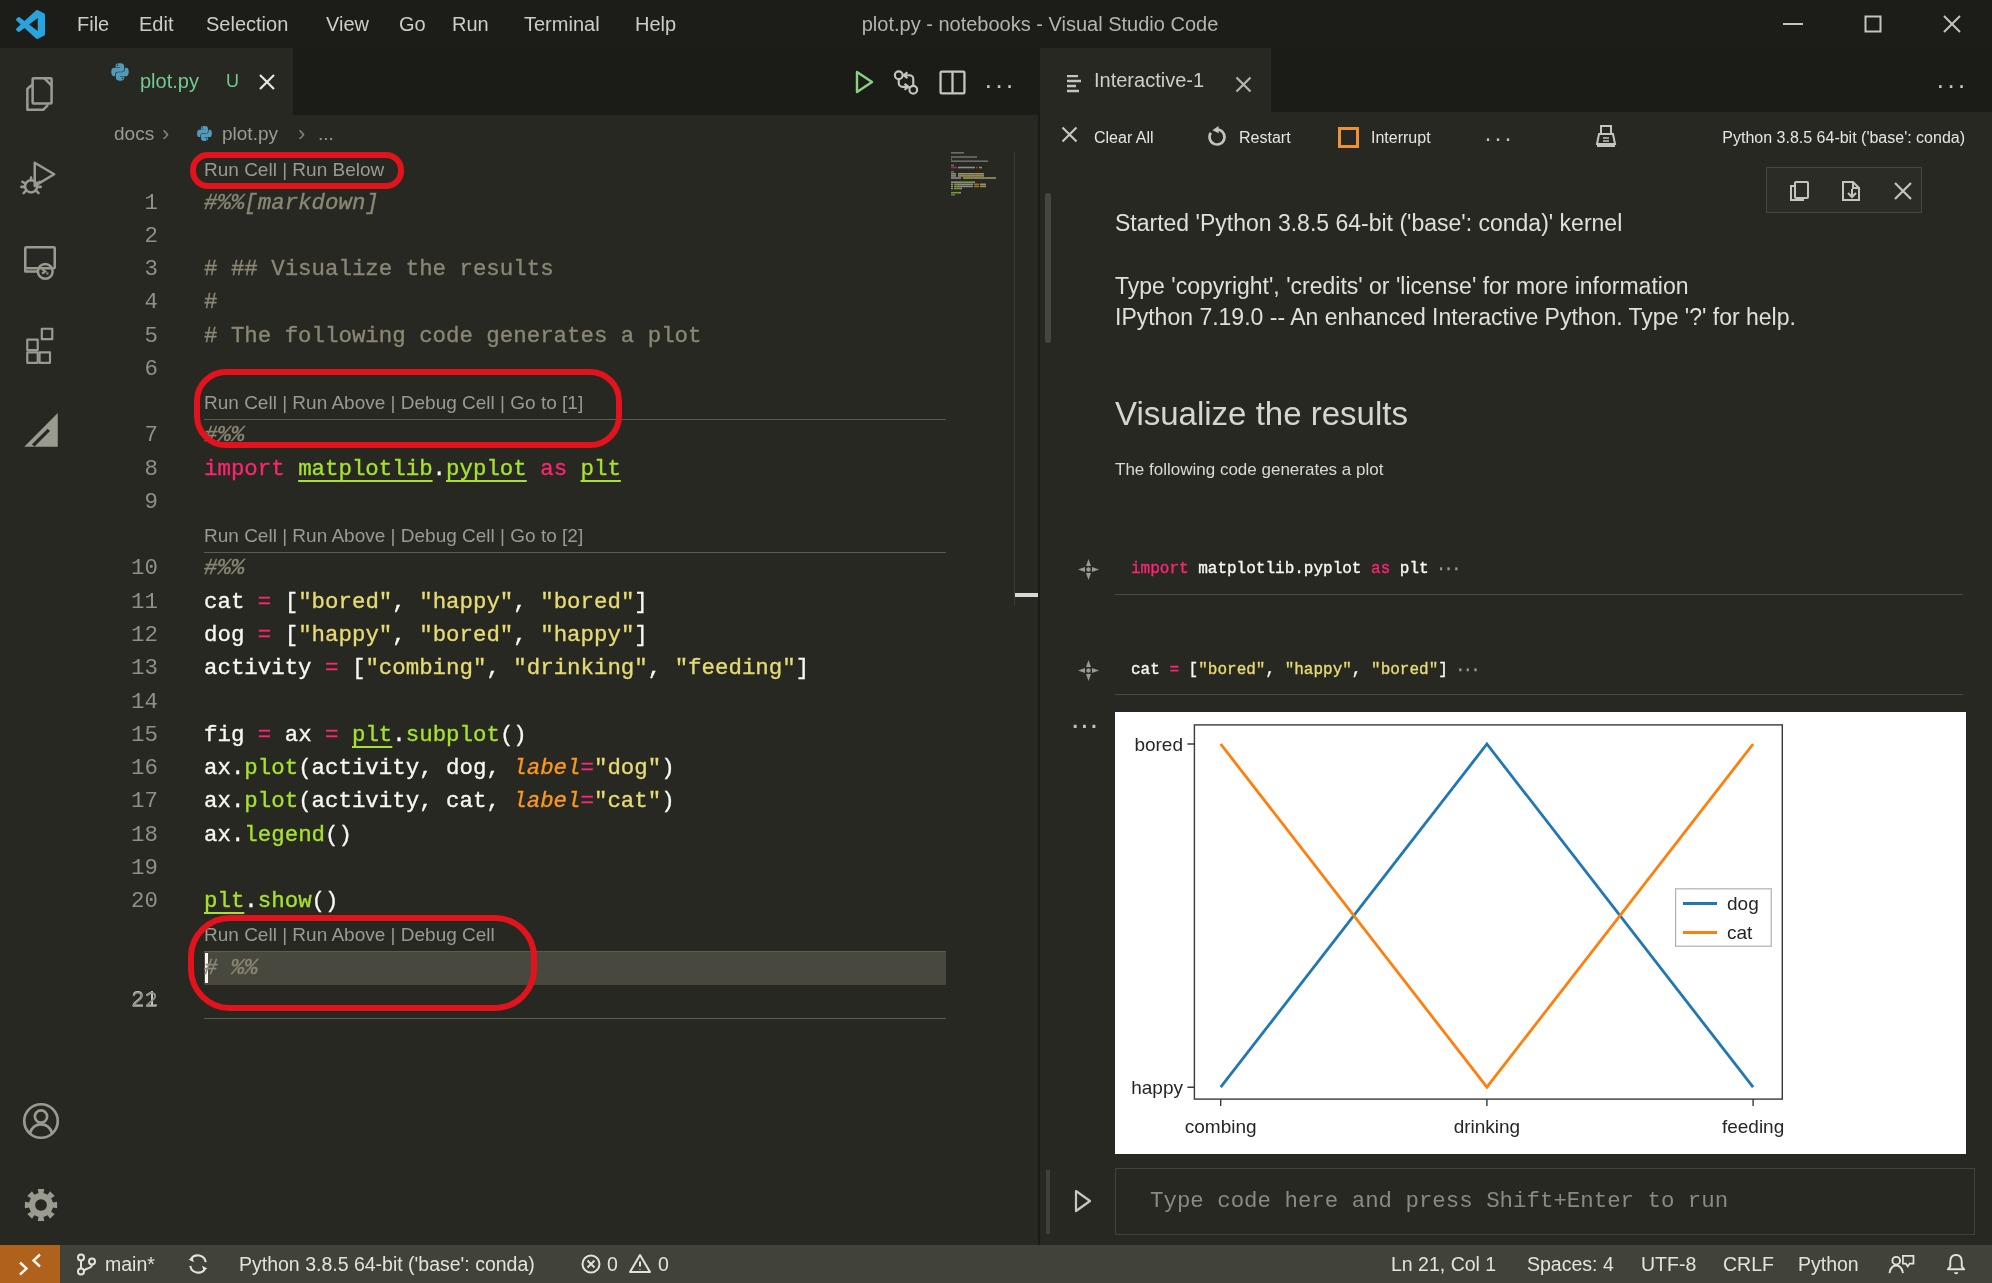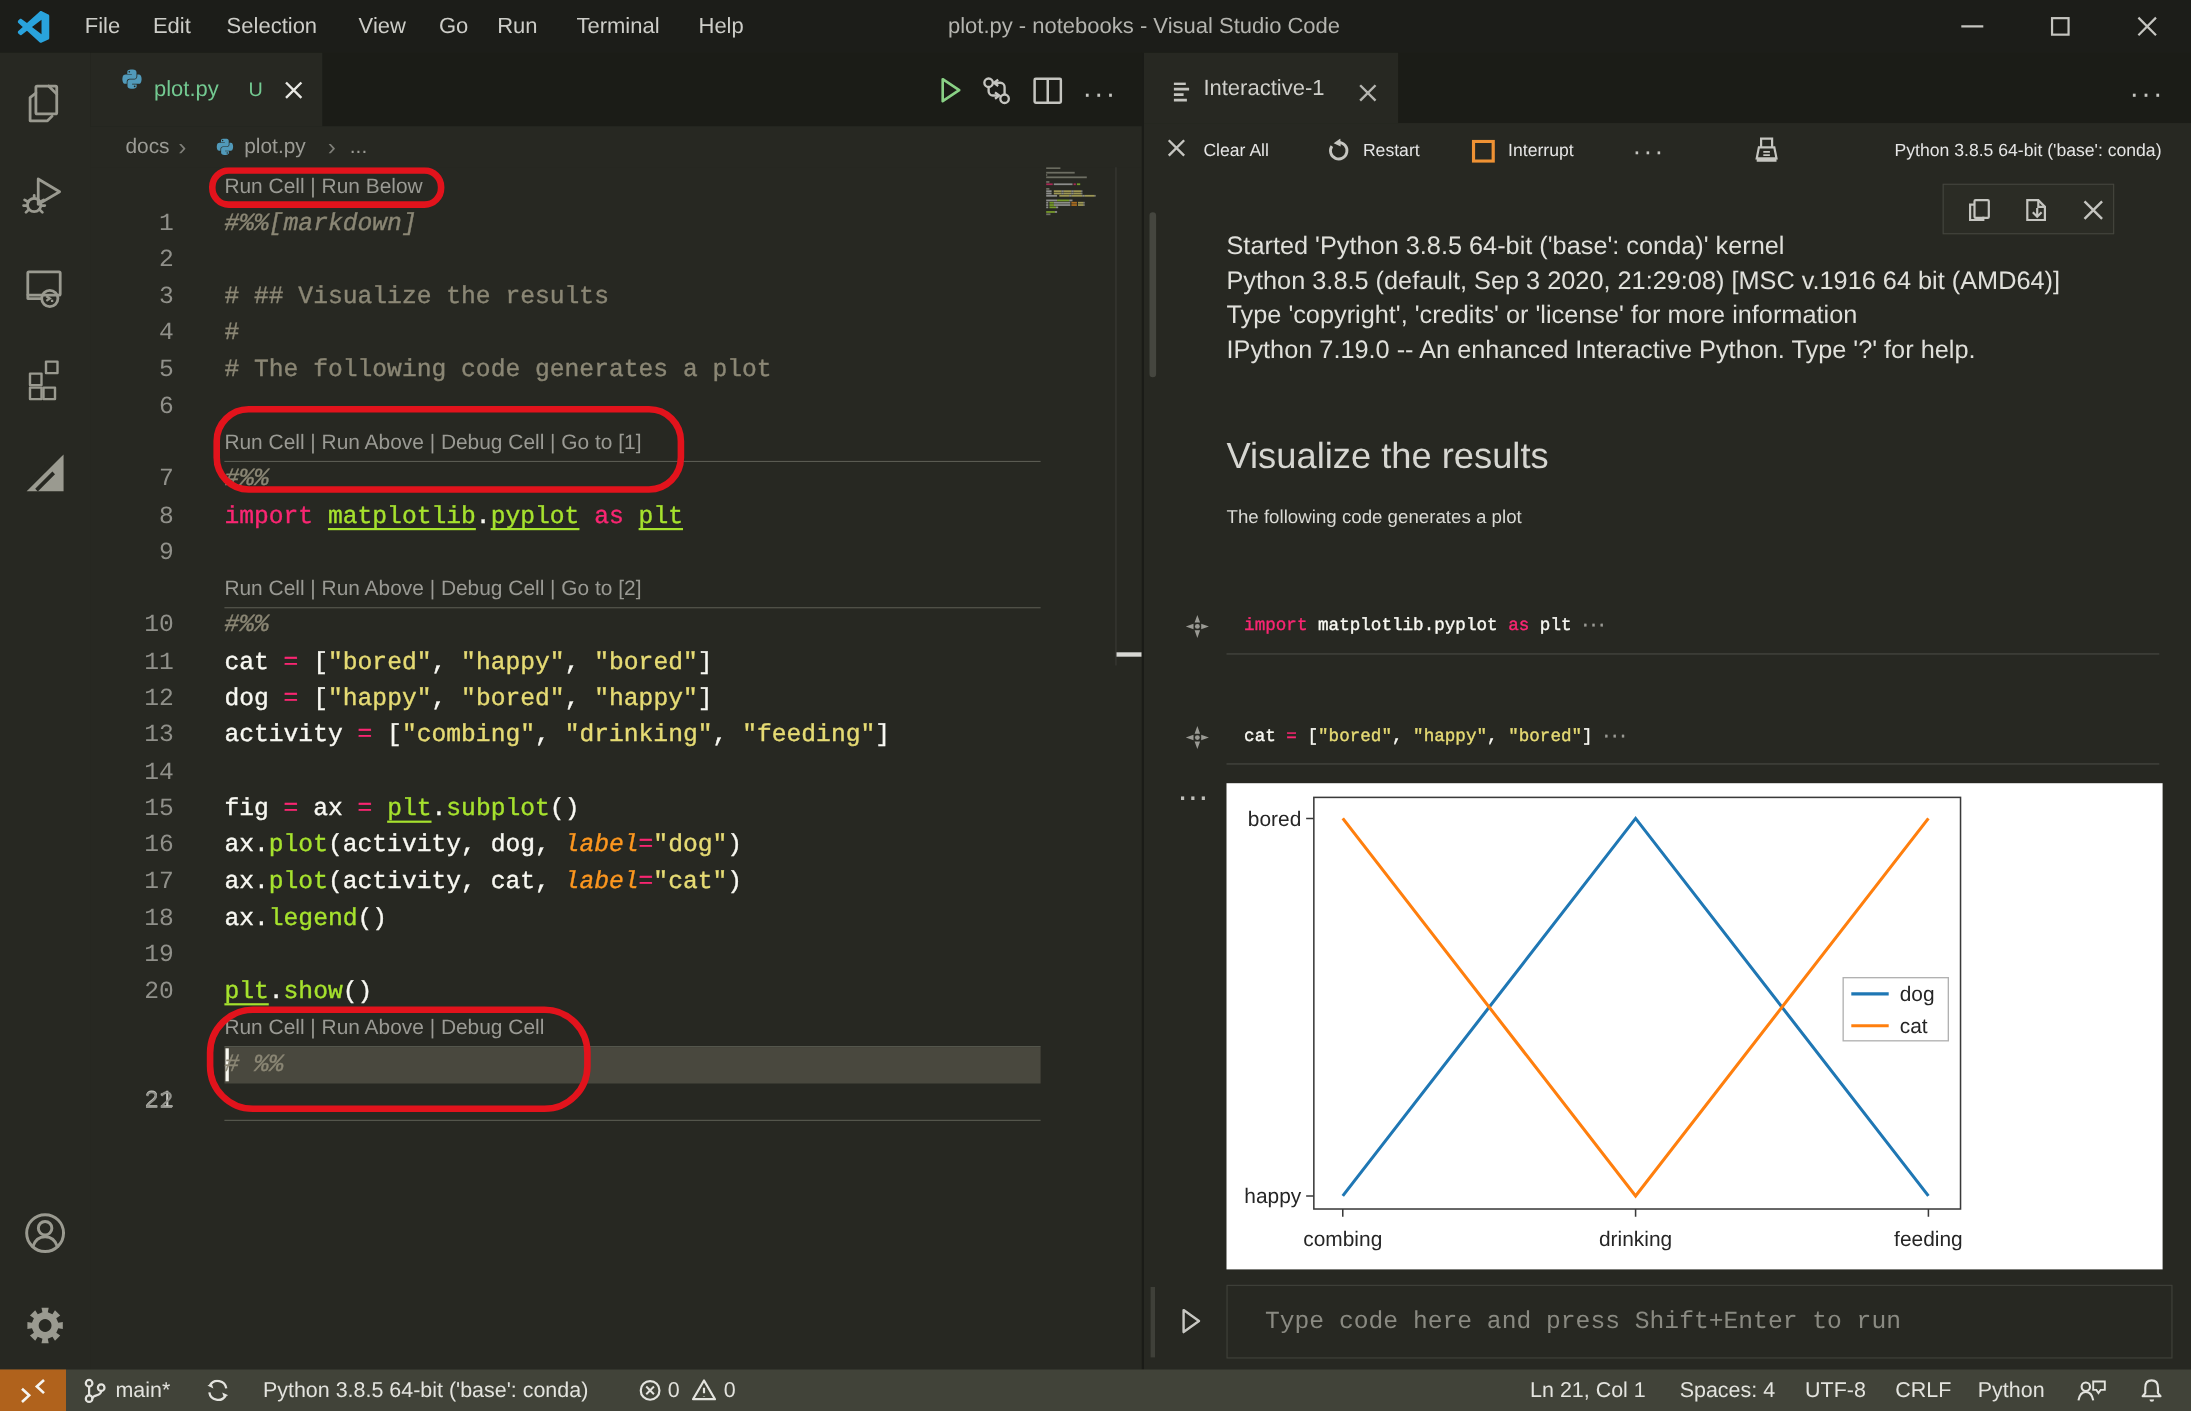--- a/index.html
+++ b/index.html
@@ -266,21 +266,20 @@
           <path d="M14 3 H4 v18 h16 V9 z" stroke="#c5c5c0" stroke-width="2"></path>
           <path d="M14 3 v6 h6" stroke="#c5c5c0" stroke-width="2"></path>
           <path d="M9 14 l4 4 4-4 M13 18 v-8" stroke="#c5c5c0" stroke-width="2"></path>
         </svg>
 <svg class="abs" style="left:126px;top:13px;" width="20" height="20" viewBox="0 0 20 20" fill="none">
           <path d="M2 2 l16 16 M18 2 L2 18" stroke="#c5c5c0" stroke-width="2.2"></path>
         </svg>
 </div>
       <div class="abs" style="left:5px;top:81px;width:6px;height:150px;background:#45463f;border-radius:3px;"></div>
       <div class="ktext" style="top:96.4px">Started 'Python 3.8.5 64-bit ('base': conda)' kernel</div>
-      <div class="ktext" style="top:127.7px">Python 3.8.5 (default, Sep 3 2020, 21:29:08) [MSC v.1916 64 bit (AMD64)]</div>
       <div class="ktext" style="top:159.0px">Type 'copyright', 'credits' or 'license' for more information</div>
       <div class="ktext" style="top:190.3px">IPython 7.19.0 -- An enhanced Interactive Python. Type '?' for help.</div>
       <div class="abs" style="left:75px;top:283px;font-size:33px;color:#d6d6d1;">Visualize the results</div>
       <div class="abs" style="left:75px;top:348px;font-size:17px;color:#dadad5;">The following code generates a plot</div>
       <svg class="abs" style="left:37px;top:446px;" width="23" height="23" viewBox="0 0 23 23" fill="none">
         <path d="M11.5 1 L14 8 H9 Z M11.5 22 L9 15 H14 Z M1 11.5 L8 9 V14 Z M22 11.5 L15 14 V9 Z" fill="#9a9a94"></path>
         <circle cx="11.5" cy="11.5" r="2.2" fill="#9a9a94"></circle>
       </svg>
       <div class="pcode" style="left:91px;top:440.5px"><span class="p">import</span><span class="w"> matplotlib.pyplot </span><span class="p">as</span><span class="w"> plt</span><span style="color:#9a9a94;letter-spacing:-2px"> ···</span></div>
       <div class="prule" style="top:481.5px"></div>

